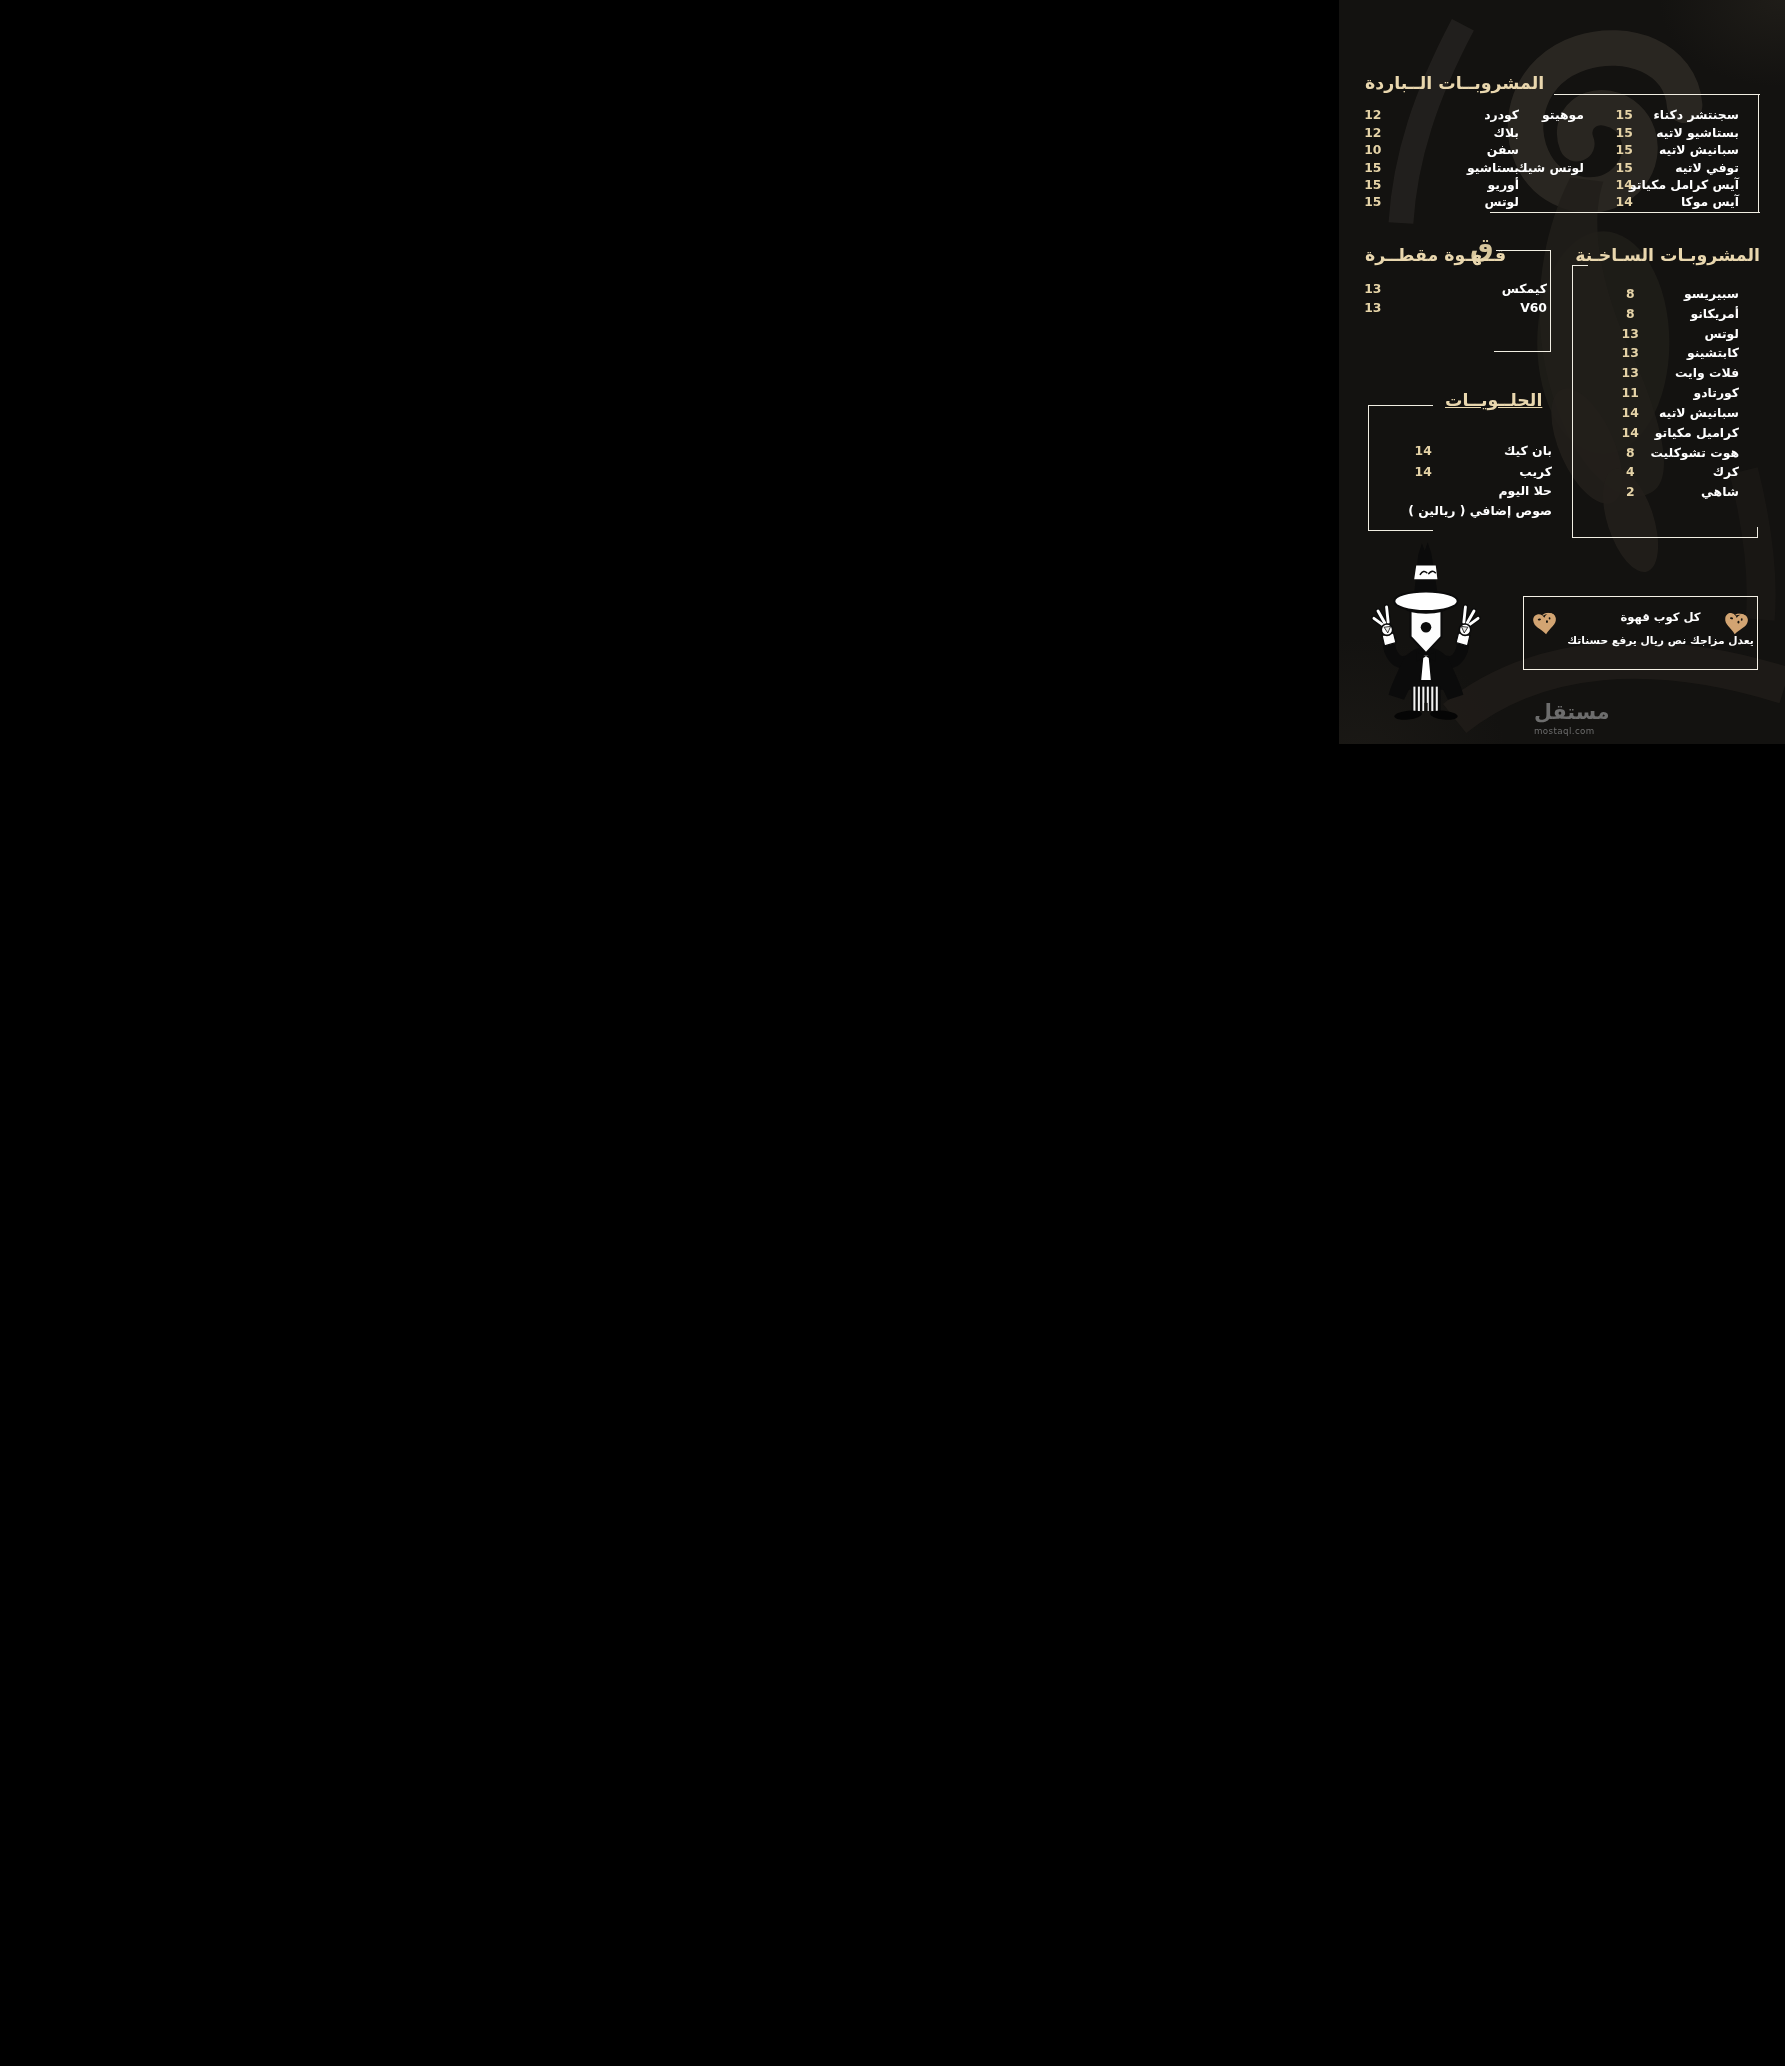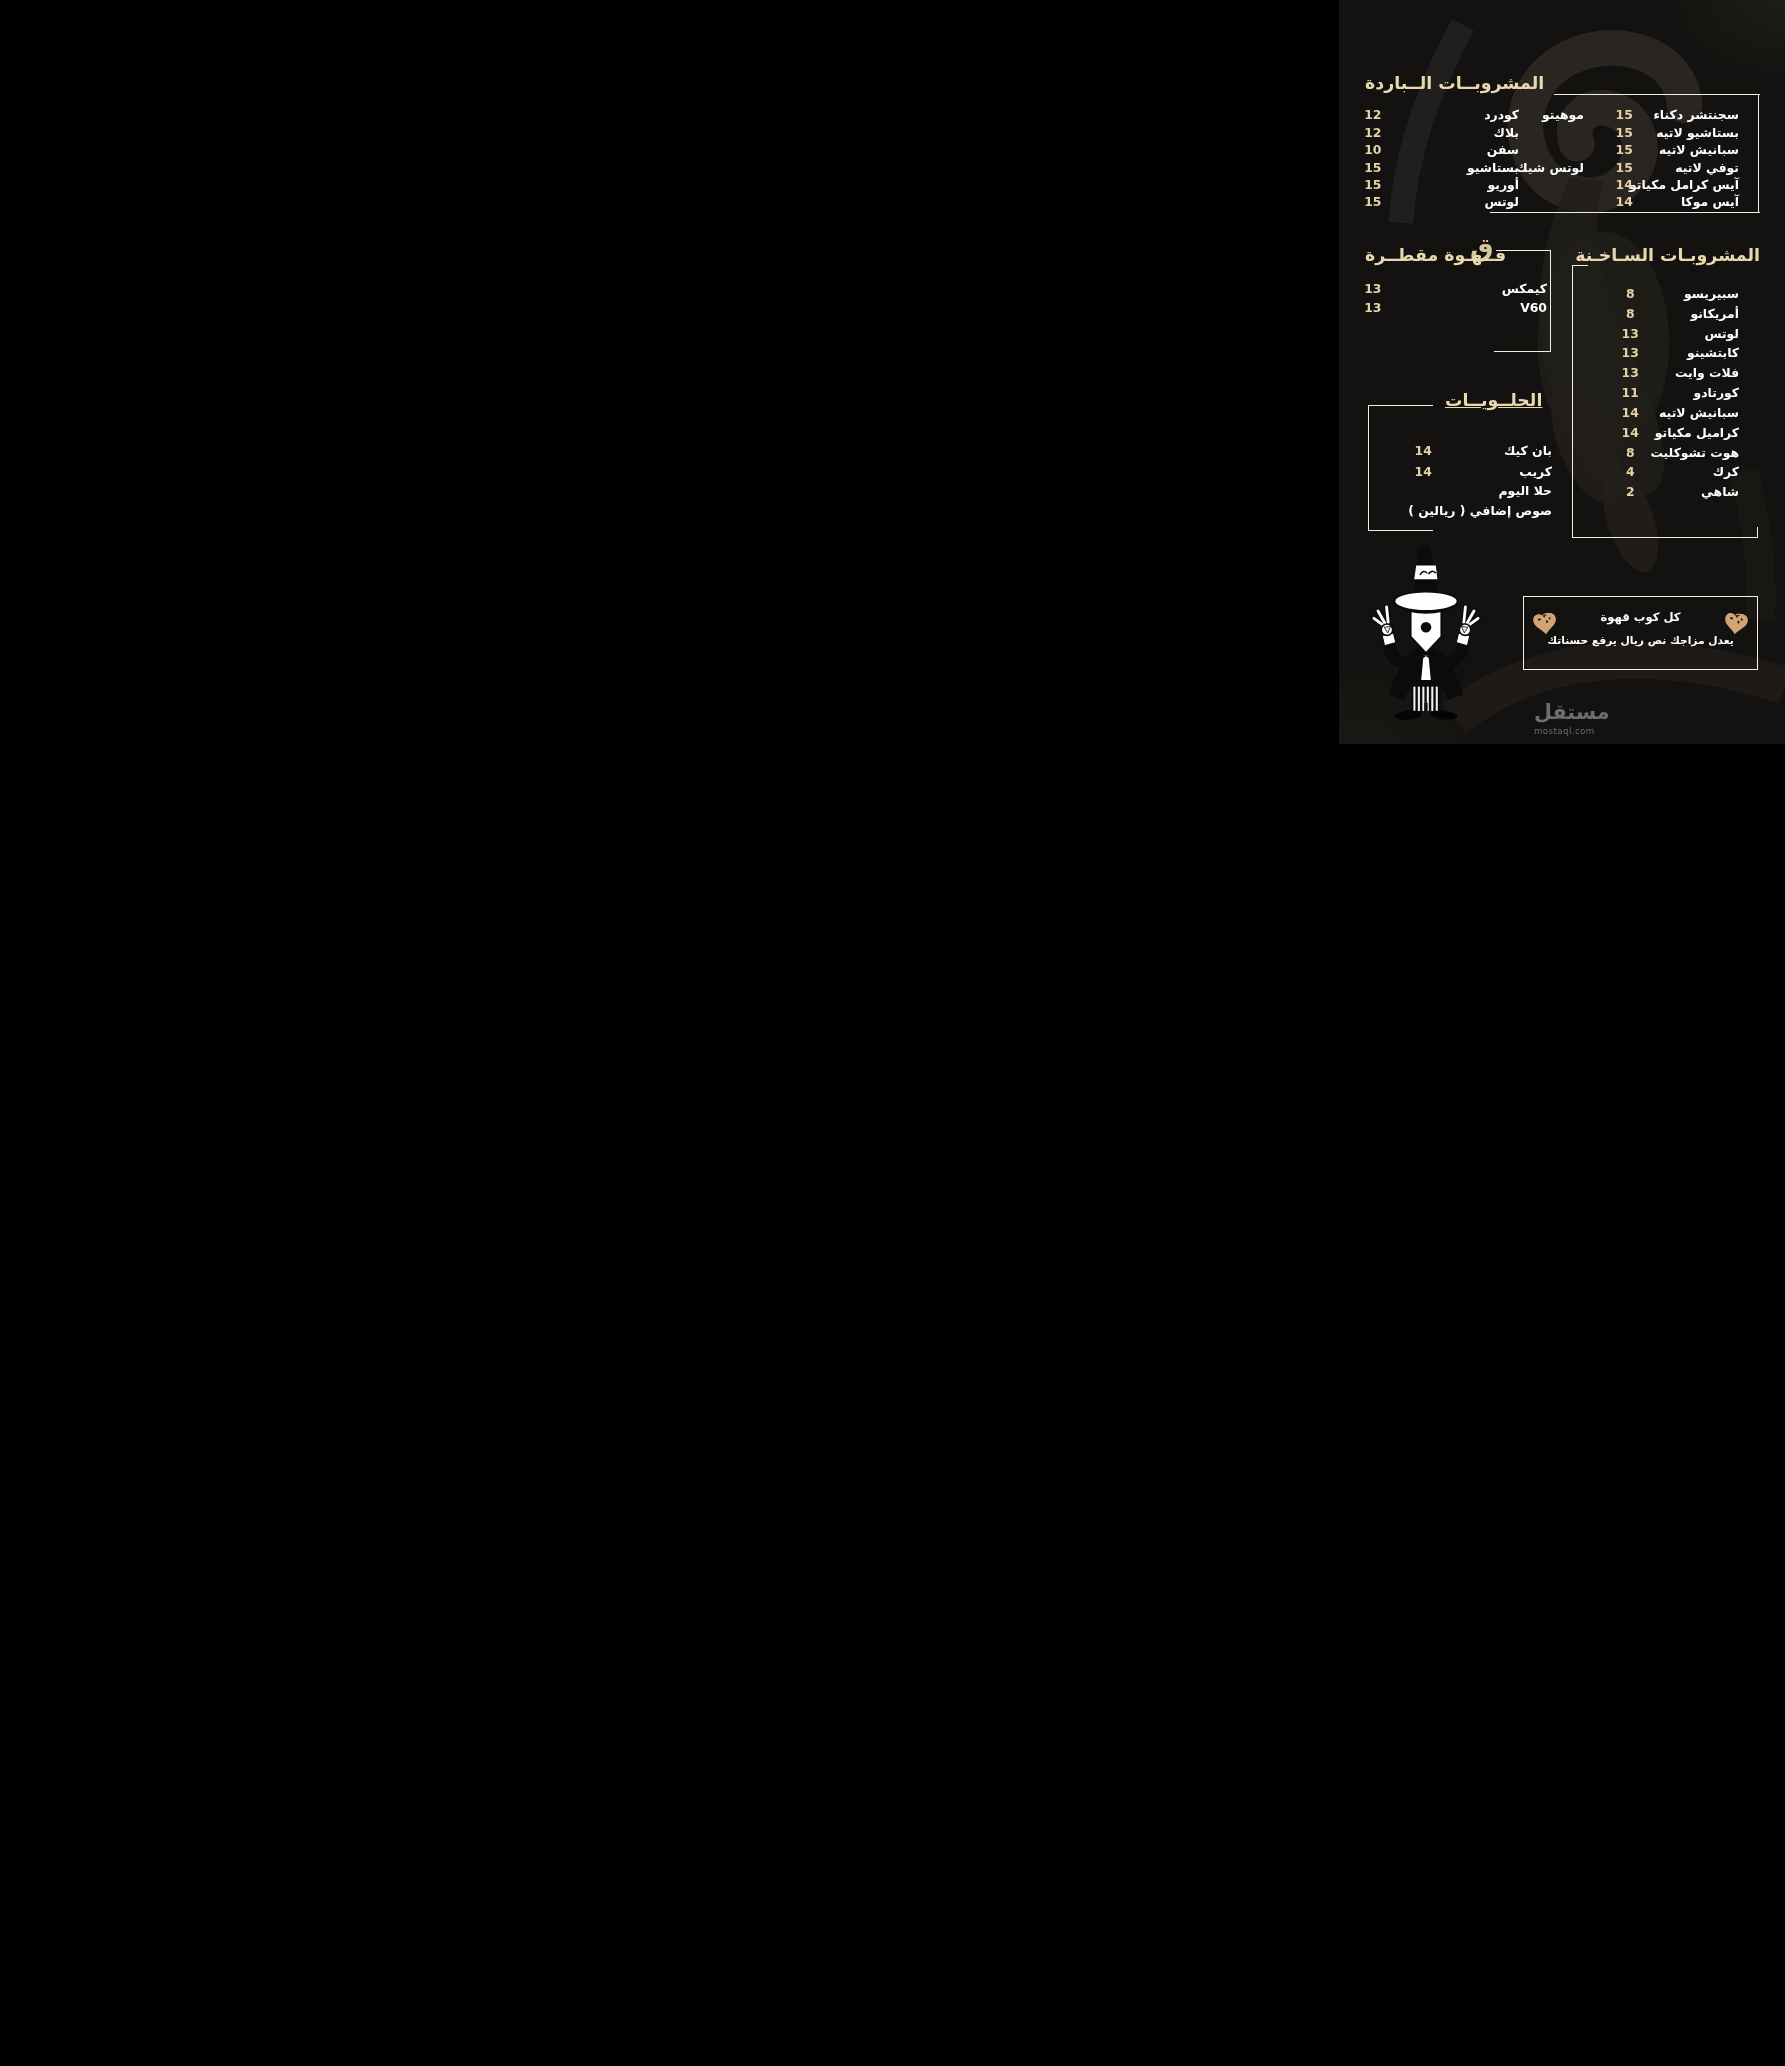--- a/index.html
+++ b/index.html
@@ -12,21 +12,21 @@
       #131210;
   }
   svg.bg{position:absolute;inset:0;z-index:0;}
   .glyph-qaf{position:absolute;left:131px;top:231px;z-index:1;font-size:26.4px;font-weight:bold;color:#d8c79d;}
   .layer{position:absolute;inset:0;z-index:2;}
   .title{position:absolute;font-weight:bold;font-size:17.4px;line-height:24px;color:#e9d7ae;white-space:nowrap;}
   .it{position:absolute;font-weight:bold;font-size:12.4px;line-height:15px;color:#ffffff;white-space:nowrap;}
   .pr{position:absolute;font-weight:bold;font-size:12.4px;line-height:15px;color:#e5d3a7;width:26.4px;text-align:center;}
   .ln{position:absolute;background:#f1eee3;}
   .promo-box{position:absolute;left:184px;top:596px;width:235px;height:74px;border:0.8px solid #f5f1e6;box-sizing:border-box;}
-  .promo-line{position:absolute;left:184px;width:235px;text-align:center;color:#fff;font-weight:bold;white-space:nowrap;}
+  .promo-line{position:absolute;left:184px;width:235px;text-align:center;color:#fff;font-weight:bold;white-space:nowrap;padding-left:20px;}
   .heart{position:absolute;width:24px;height:22px;}
   .wm{position:absolute;left:195px;width:91px;text-align:left;color:#6d6d6d;}
   .wm-logo{font-size:20.7px;font-weight:bold;line-height:21.5px;}
   .wm-domain{font-size:8.7px;letter-spacing:0.4px;}
   .mascot{position:absolute;left:26.4px;top:541px;width:122px;height:179px;}
 </style>
 </head>
 <body>
 
 <div class="canvas">

